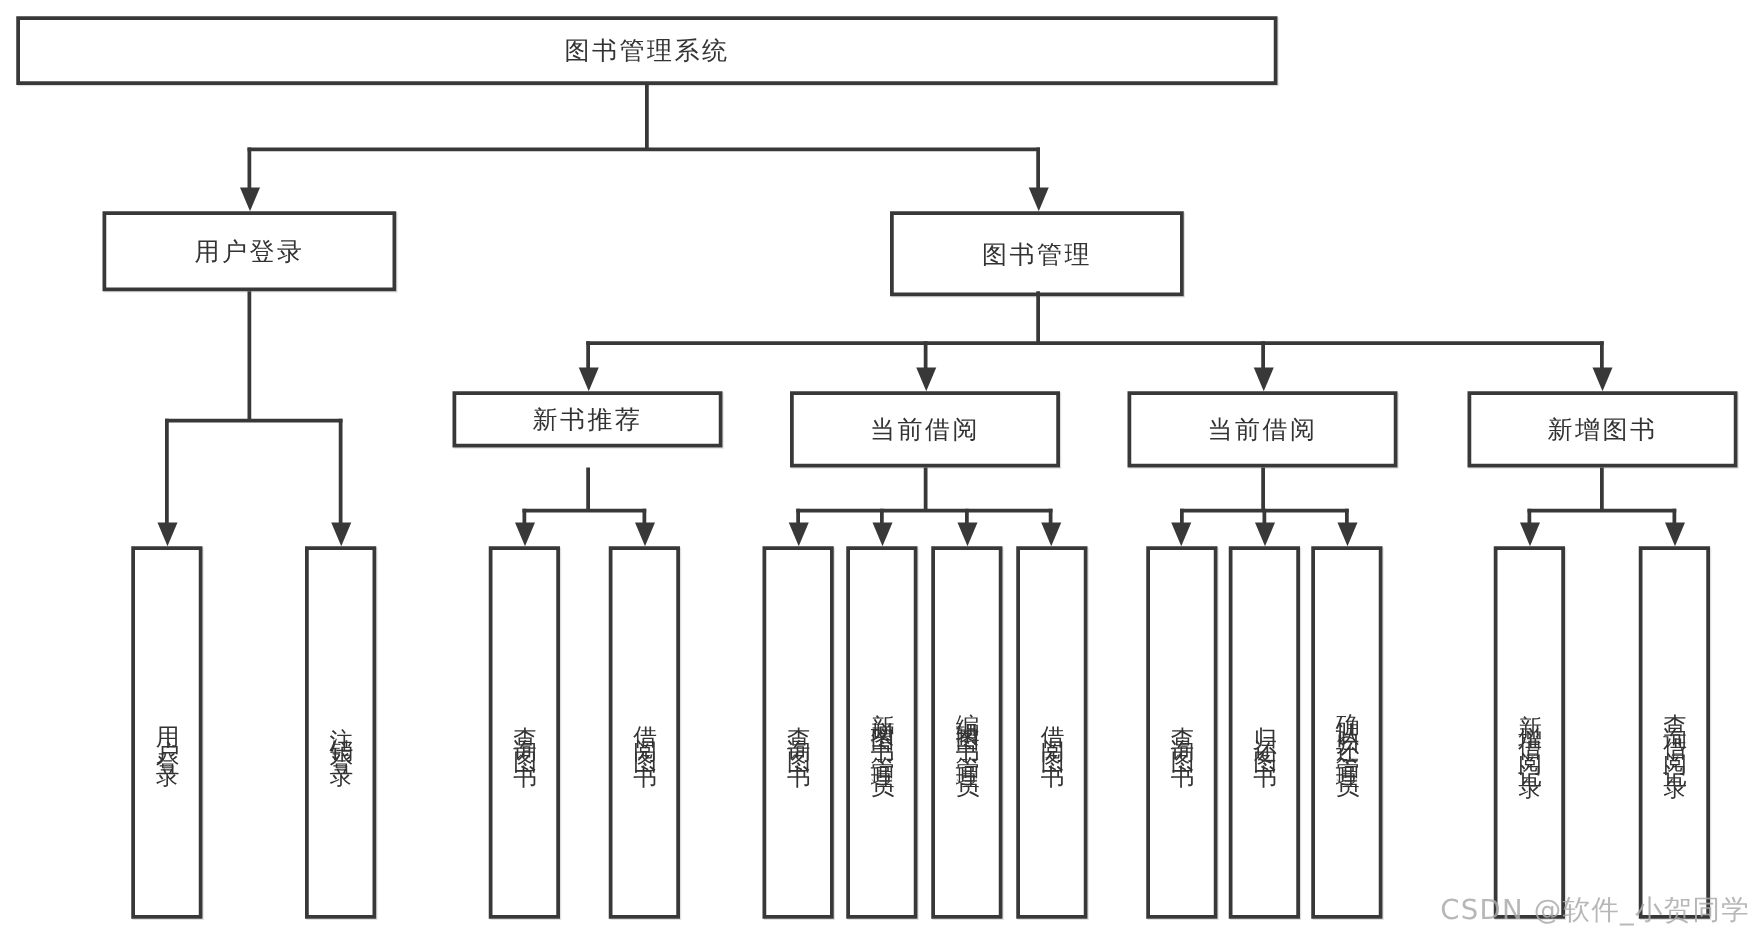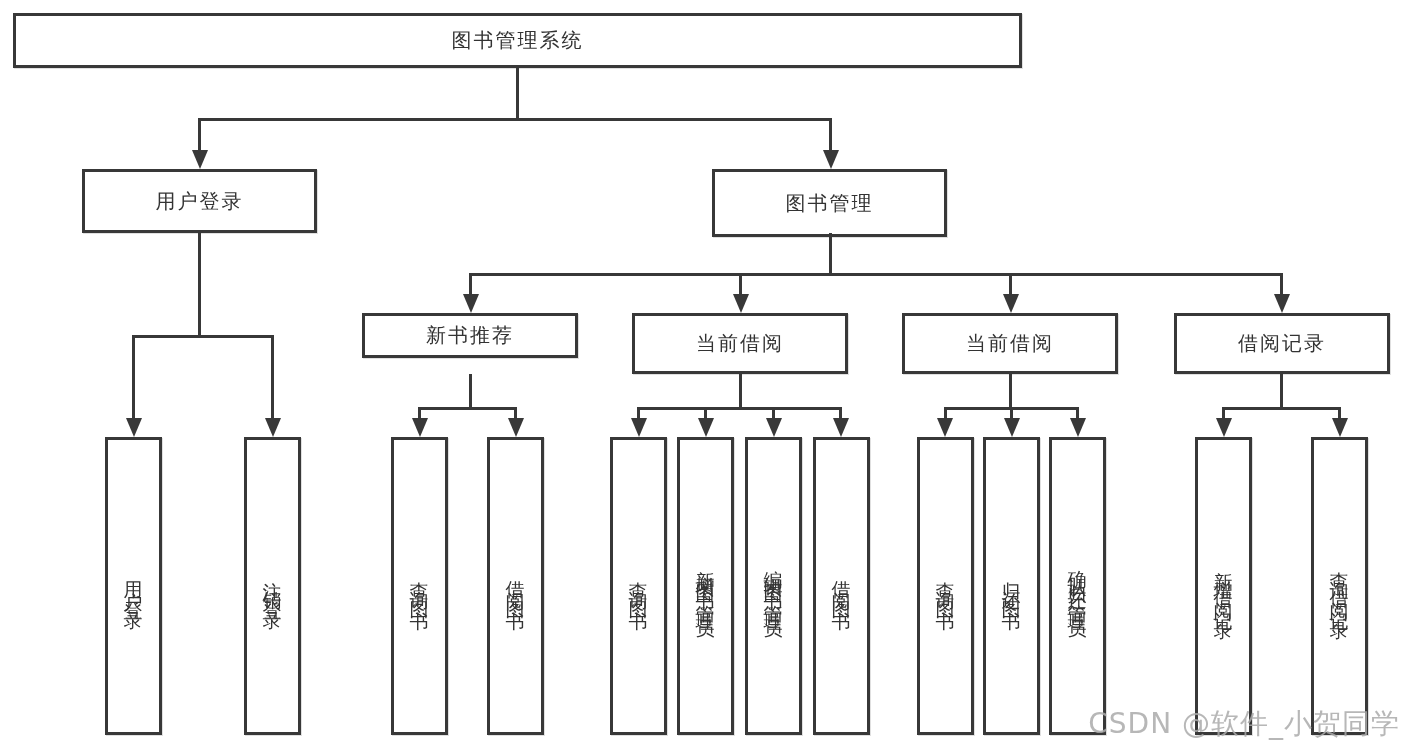--- a/index.html
+++ b/index.html
@@ -38,21 +38,21 @@
     position: absolute;
     width: 0; height: 0;
     border-left: 8px solid transparent;
     border-right: 8px solid transparent;
     border-top: 19px solid var(--line, #383838);
   }
   .watermark {
     position: absolute;
     right: 5px;
     bottom: 4px;
-    font-size: 28px;
+    font-size: 22px;
     color: var(--watermark, #ababab);
     opacity: 0.85;
     letter-spacing: 1px;
     white-space: nowrap;
   }
 </style>
 </head>
 <body>
 
 <div class="canvas">
@@ -96,21 +96,21 @@
   <div class="node hbox" style="left:362px;top:313px;width:216px;height:45px">
     <span>新书推荐</span>
   </div>
   <div class="node hbox" style="left:632px;top:313px;width:216px;height:61px">
     <span>当前借阅</span>
   </div>
   <div class="node hbox" style="left:902px;top:313px;width:216px;height:61px">
     <span>当前借阅</span>
   </div>
   <div class="node hbox" style="left:1174px;top:313px;width:216px;height:61px">
-    <span>借阅记录</span>
+    <span>新增图书</span>
   </div>
 
   <div class="vline" style="left:469px;top:374px;height:35px"></div>
   <div class="hline" style="left:418px;top:407px;width:99px"></div>
   <div class="vline" style="left:418px;top:407px;height:13px"></div>
   <div class="arrow" style="left:412px;top:418px"></div>
   <div class="vline" style="left:514px;top:407px;height:13px"></div>
   <div class="arrow" style="left:508px;top:418px"></div>
 
   <div class="vline" style="left:739px;top:374px;height:35px"></div>

